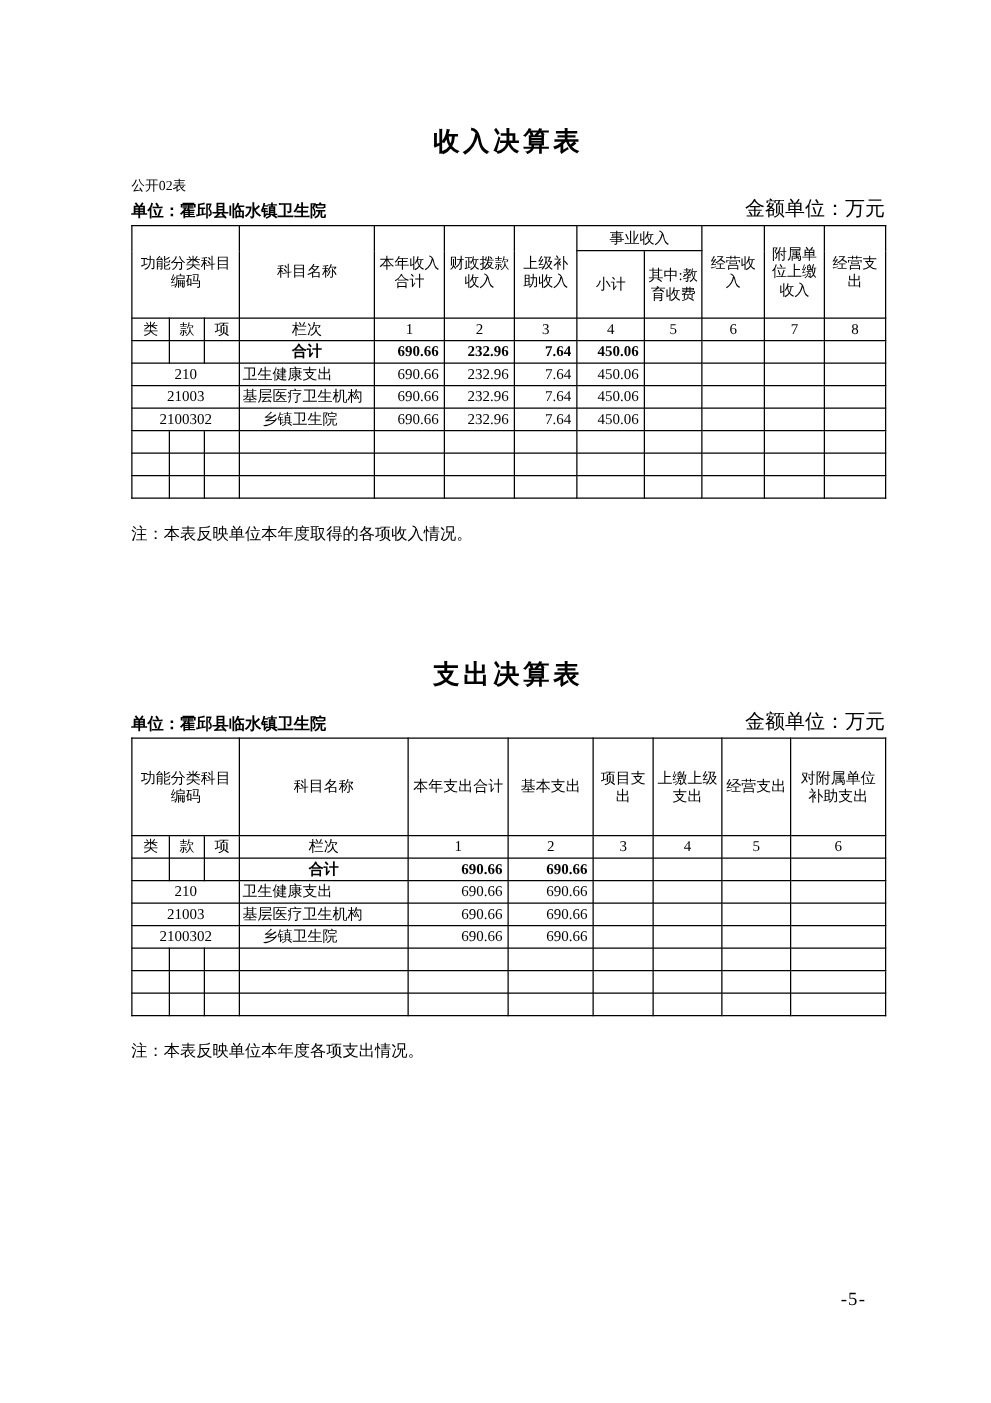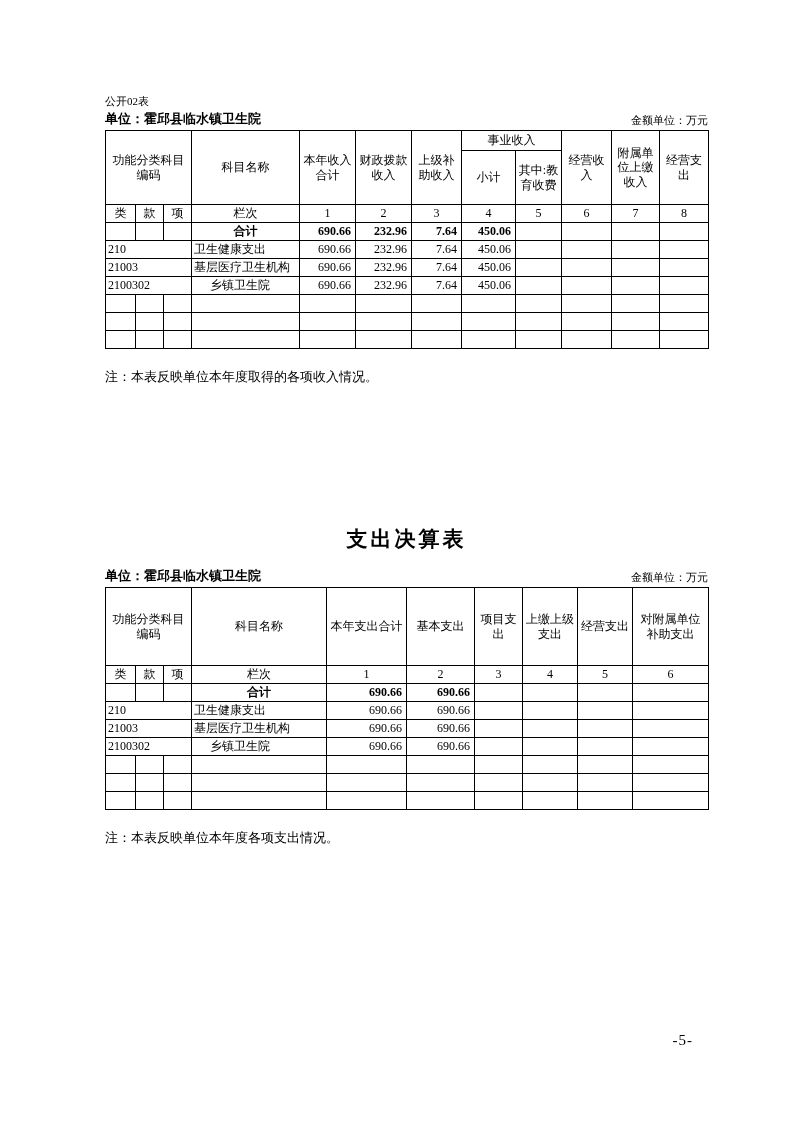--- a/index.html
+++ b/index.html
@@ -11,42 +11,43 @@
   .sheet{position:absolute;left:105px;width:603px;}
   #income-sheet{top:85px;}
   #expenditure-sheet{top:511px;}
   .title{
     font-family:"DejaVu Sans","Liberation Sans",sans-serif;
     font-weight:bold;font-size:21px;text-align:center;letter-spacing:3px;
   }
   .form-label{text-align:left;font-size:11px;margin-top:9px;}
   .meta{display:flex;justify-content:space-between;align-items:flex-end;margin-top:1px;}
   .unit{font-weight:bold;font-size:13px;}
-  .amount{font-size:11px;}
+  .amount{font-size:16px;}
   table{border-collapse:collapse;table-layout:fixed;width:603px;margin-top:2px;}
   th,td{
     border:1px solid #000;font-size:12px;font-weight:normal;
     text-align:center;vertical-align:middle;padding:0 2px;line-height:1.2;overflow:hidden;
   }
   tr.hr1{height:20px;}
   tr.hr2{height:54px;}
   tr.hx{height:78px;}
   tr.r{height:18px;}
   td.l{text-align:left;margin-top:40px;}
   td.n{text-align:right;padding-right:4px;}
-  td.code{text-align:left;padding-left:2px;}
+  td.code{text-align:center;padding-left:2px;}
   .b{font-weight:bold;}
   .indent{padding-left:18px;}
   .note{font-size:13px;margin-top:19px;}
   .page-num{position:absolute;top:1032px;right:100px;font-size:15px;letter-spacing:1px;}
 </style>
 </head>
 <body>
 
 <section class="sheet" id="income-sheet">
+  <h1 class="title">收入决算表</h1>
   <div class="form-label">公开02表</div>
   <div class="meta">
     <span class="unit">单位：霍邱县临水镇卫生院</span>
     <span class="amount">金额单位：万元</span>
   </div>
 
   <table>
     <colgroup>
       <col style="width:30px">
         <col style="width:28px">

